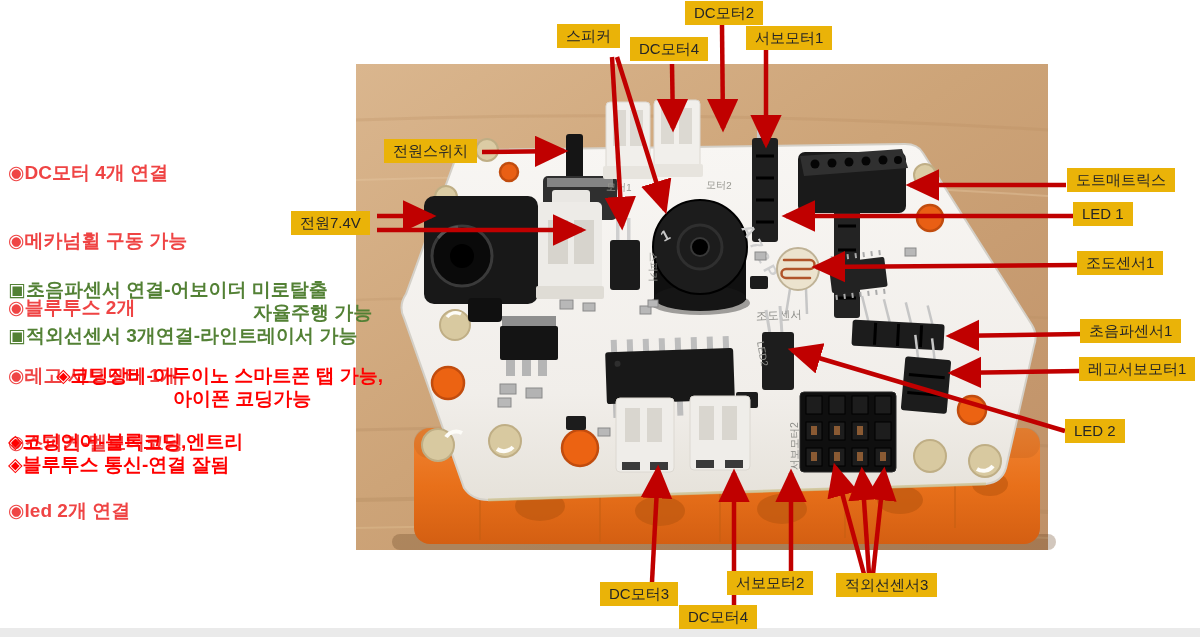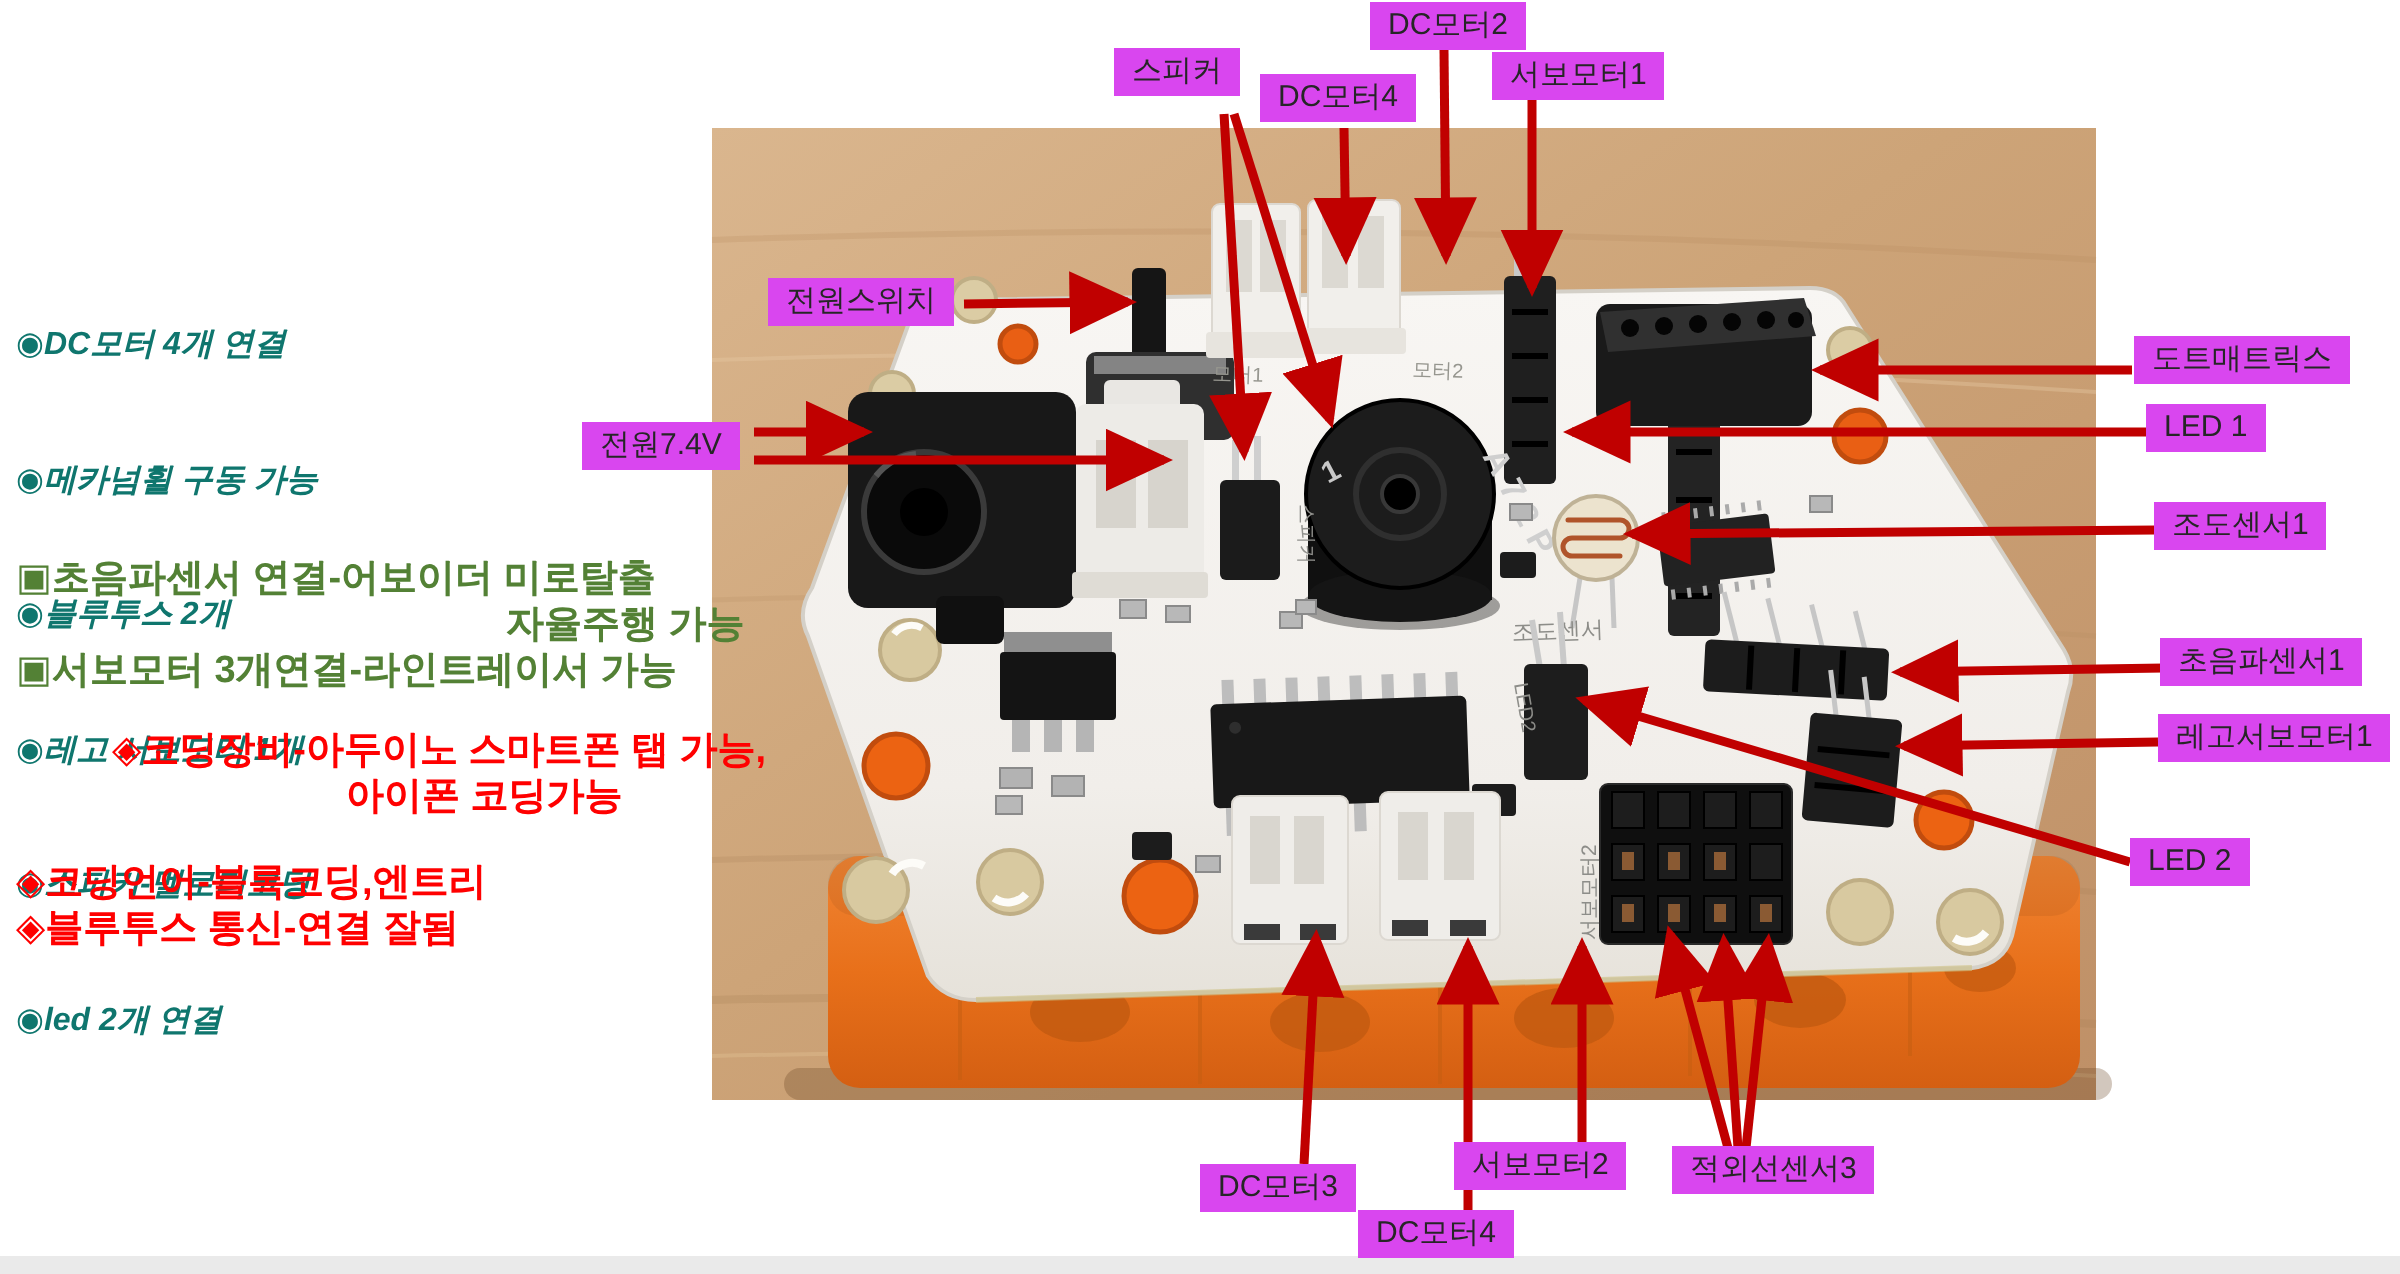--- a/index.html
+++ b/index.html
@@ -1,22 +1,22 @@
 <!DOCTYPE html>
 <html><head>
 <meta charset="utf-8">
 <style>
   html,body{margin:0;padding:0;background:#ffffff;}
   #canvas{position:relative;width:1200px;height:637px;background:#ffffff;overflow:hidden;
           font-family:"Liberation Sans","DejaVu Sans",sans-serif;}
   #scene{position:absolute;left:0;top:0;z-index:1;}
-  .callout{position:absolute;z-index:3;background:#d946ef;color:#262626;font-size:15px;
+  .callout{position:absolute;z-index:3;background:#eab308;color:#262626;font-size:15px;
            line-height:1.3;padding:2px 9px;white-space:nowrap;}
   .note{position:absolute;z-index:2;font-weight:bold;white-space:pre;}
-  .note-blue{color:#0f766e;font-size:16px;line-height:22.5px;font-style:italic;}
+  .note-blue{color:#ef4444;font-size:19px;line-height:22.5px;}
   .note-green{color:#538135;font-size:19px;line-height:23px;}
   .note-red{color:#ff0000;font-size:19px;line-height:23px;}
   #bottom-strip{position:absolute;left:0;top:628px;width:1200px;height:9px;background:#eaeaea;z-index:0;}
 </style>
 </head>
 <body>
 
 <div id="canvas">
 
   <div id="bottom-strip"></div>
@@ -341,21 +341,21 @@
     <div>◉DC모터 4개 연결</div>
     <div>◉메카넘휠 구동 가능</div>
     <div>◉블루투스 2개</div>
     <div>◉레고 서보모터 1개</div>
     <div>◉스피커-멜로디코딩</div>
     <div>◉led 2개 연결</div>
   </div>
 
   <div class="note note-green" style="left:8px;top:278px;">▣초음파센서 연결-어보이더 미로탈출</div>
   <div class="note note-green" style="left:253px;top:301px;">자율주행 가능</div>
-  <div class="note note-green" style="left:8px;top:324px;">▣서보모터 3개연결-라인트레이서 가능</div>
+  <div class="note note-green" style="left:8px;top:324px;">▣적외선센서 3개연결-라인트레이서 가능</div>
 
   <div class="note note-red" style="left:8px;top:364px;margin-left:48px;">◈코딩장비-아두이노 스마트폰 탭 가능,</div>
   <div class="note note-red" style="left:173px;top:387px;">아이폰 코딩가능</div>
   <div class="note note-red" style="left:8px;top:430px;">◈코딩언어-블록코딩,엔트리</div>
   <div class="note note-red" style="left:8px;top:453px;">◈블루투스 통신-연결 잘됨</div>
 
   <div class="callout" style="left:557px;top:24px;">스피커</div>
   <div class="callout" style="left:630px;top:37px;">DC모터4</div>
   <div class="callout" style="left:685px;top:1px;">DC모터2</div>
   <div class="callout" style="left:746px;top:26px;">서보모터1</div>

